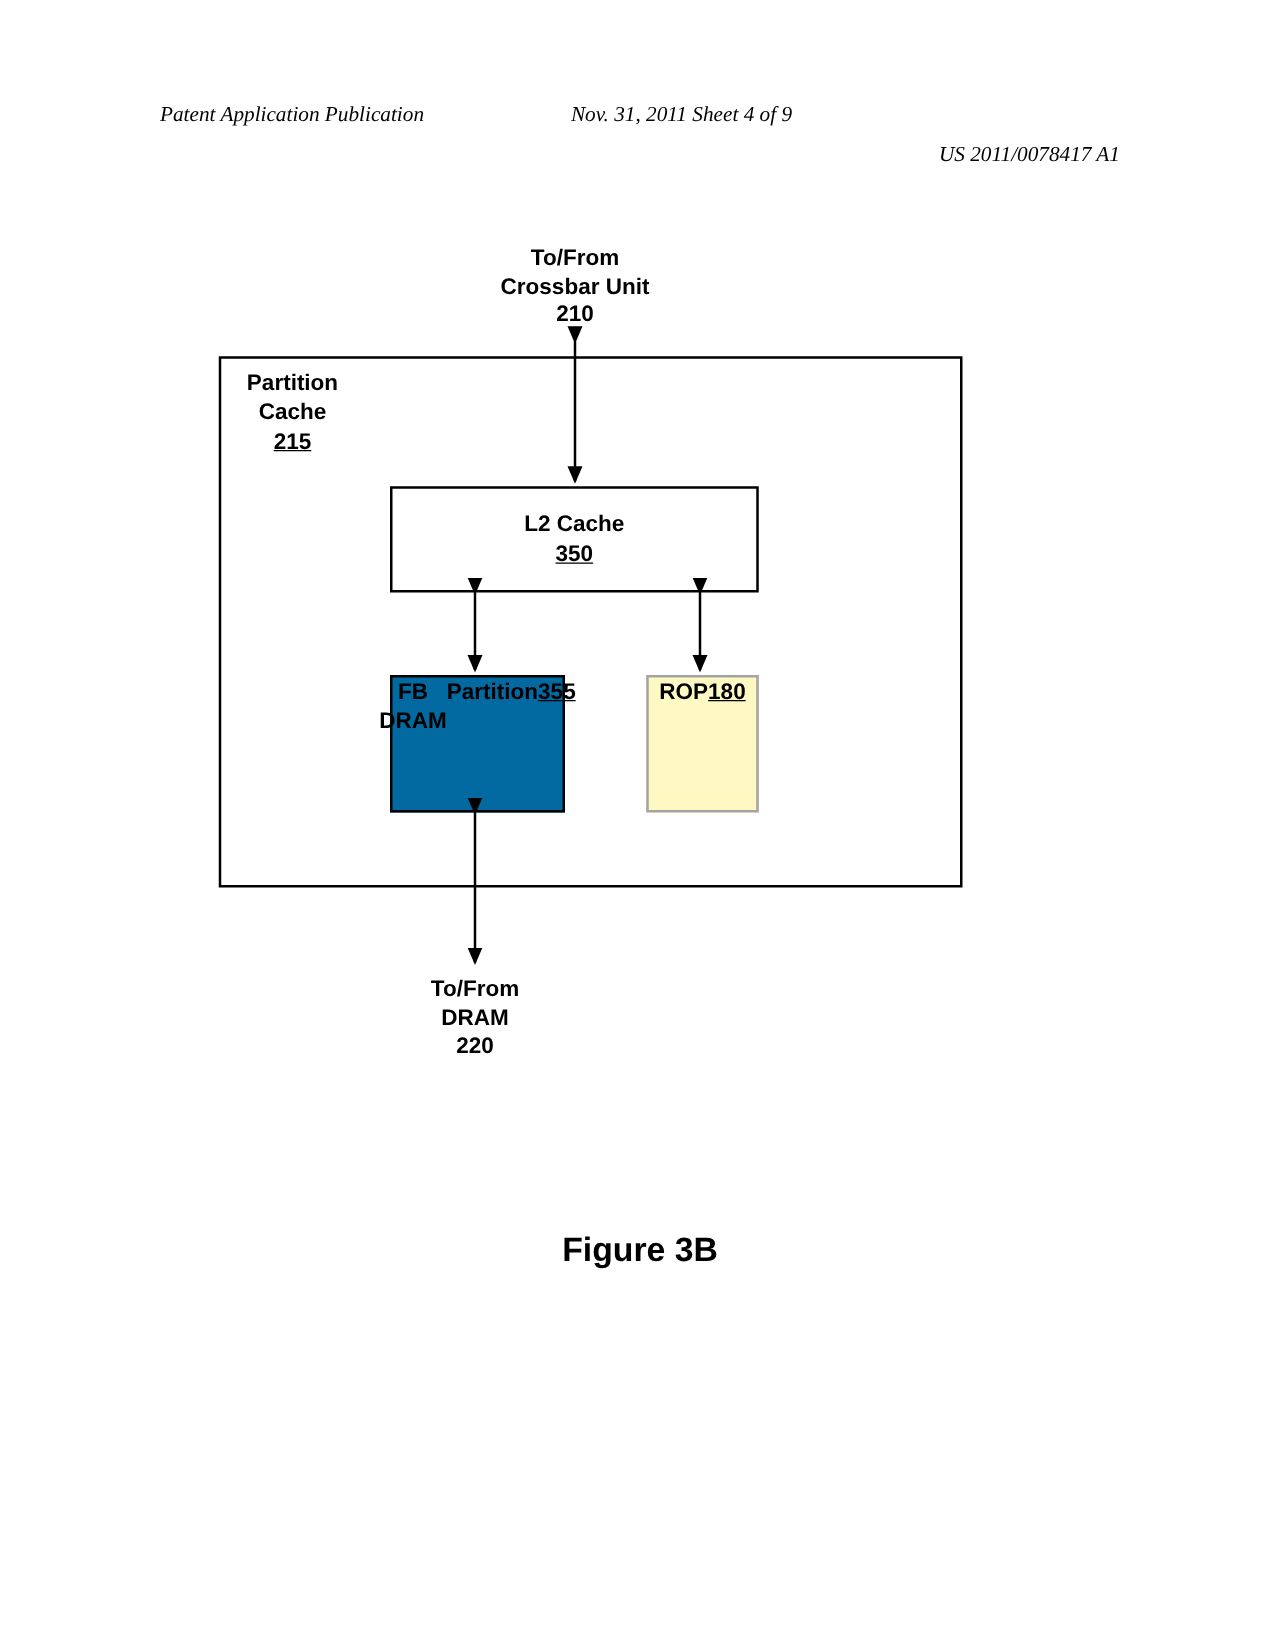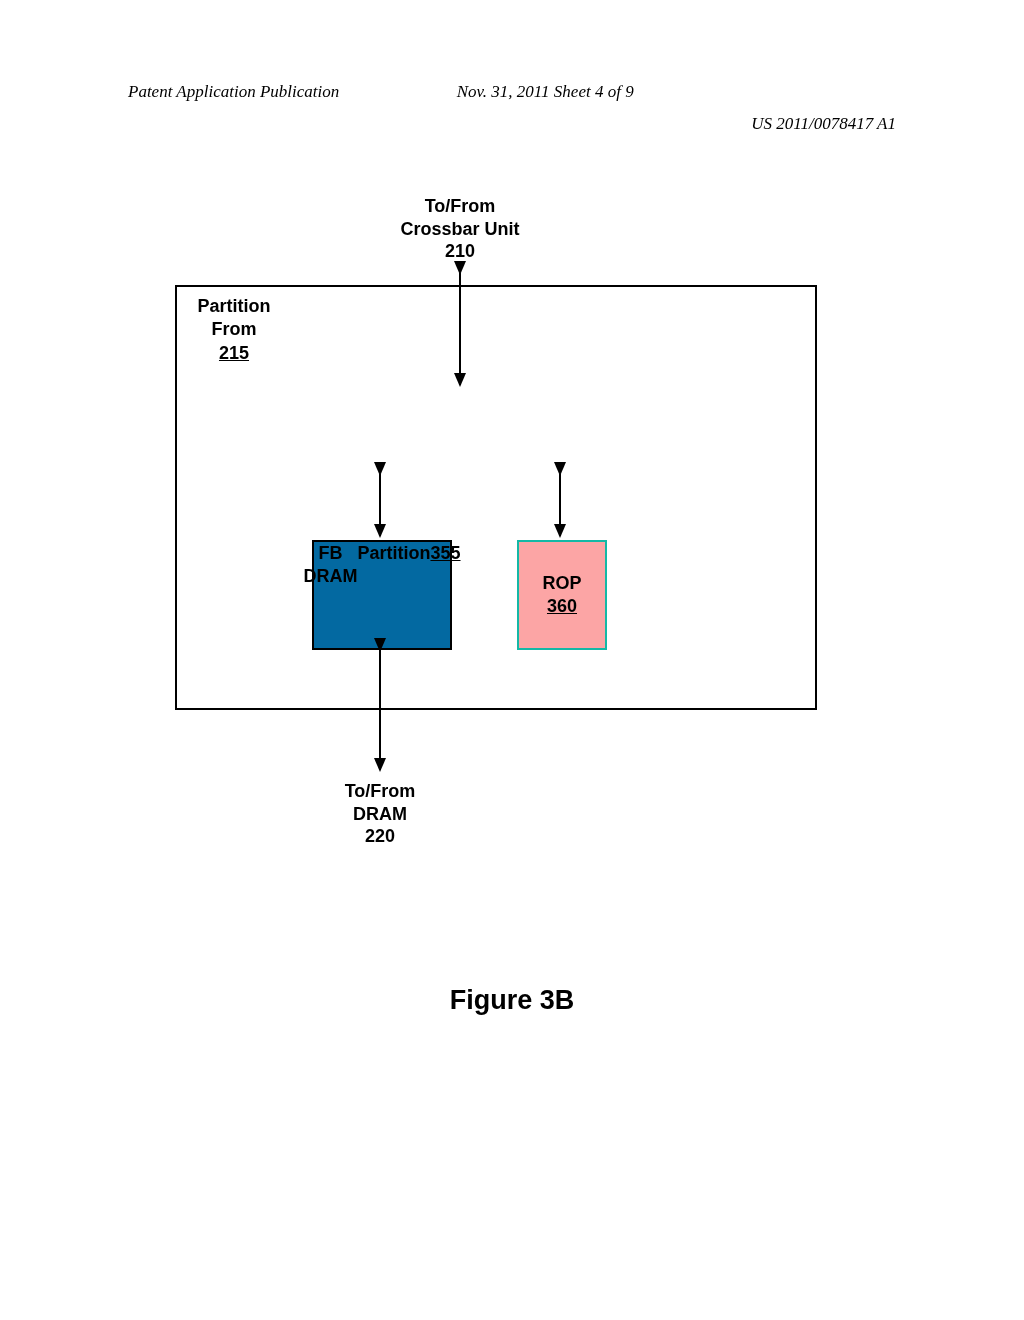--- a/index.html
+++ b/index.html
@@ -36,21 +36,21 @@
     text-align: center;
     font-weight: bold;
     font-size: 18px;
     line-height: 1.25;
   }
 
   .partition-box {
     position: absolute;
     left: 175px;
     top: 285px;
-    width: 642px;
+    width: 595px;
     height: 425px;
     border: 2px solid #000;
     box-sizing: border-box;
     background: #fff;
   }
   .partition-label {
     position: absolute;
     left: 12px;
     top: 8px;
     text-align: center;
@@ -98,30 +98,30 @@
     background: #0369a1;
   }
   .fb-box .num { text-decoration: underline; }
 
   .rop-box {
     position: absolute;
     left: 340px;
     top: 253px;
     width: 90px;
     height: 110px;
-    border: 2px solid #14b8a6;
-    box-sizing: border-box;
-    text-align: center;
-    font-weight: bold;
-    font-size: 18px;
-    display: flex;
-    flex-direction: column;
+    border: 2px solid #a3a3a3;
+    box-sizing: border-box;
+    text-align: center;
+    font-weight: bold;
+    font-size: 18px;
+    display: flex;
+    flex-direction: row;
     justify-content: center;
     line-height: 1.3;
-    background: #fca5a5;
+    background: #fef9c3;
   }
   .rop-box .num { text-decoration: underline; }
 
   .bottom-label {
     position: absolute;
     top: 780px;
     left: 315px;
     width: 130px;
     text-align: center;
     font-weight: bold;
@@ -159,34 +159,38 @@
 
 <div class="top-label">
   <span>To/From</span><br>
   <span>Crossbar Unit</span><br>
   <span>210</span>
 </div>
 
 <div class="partition-box">
   <div class="partition-label">
     <span>Partition</span><br>
-    <span>From</span><br>
+    <span>Cache</span><br>
     <span class="num">215</span>
   </div>
 
+  <div class="l2-box">
+    <span>L2 Cache</span>
+    <span class="num">350</span>
+  </div>
 
   <div class="fb-box">
     <span>FB DRAM</span>
     <span>Partition</span>
     <span class="num">355</span>
   </div>
 
   <div class="rop-box">
     <span>ROP</span>
-    <span class="num">360</span>
+    <span class="num">180</span>
   </div>
 </div>
 
 <div class="bottom-label">
   <span>To/From</span><br>
   <span>DRAM</span><br>
   <span>220</span>
 </div>
 
 <div class="figure-label">Figure 3B</div>

